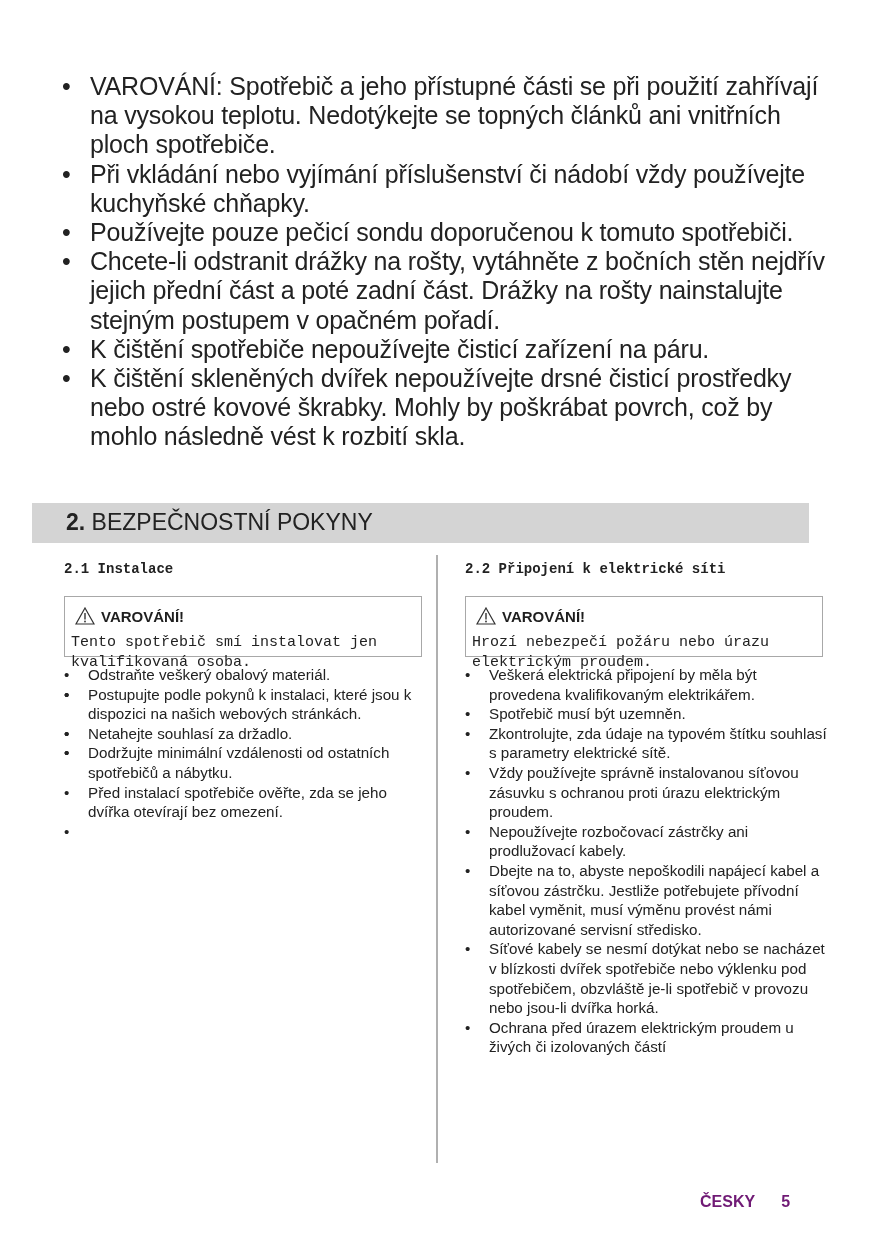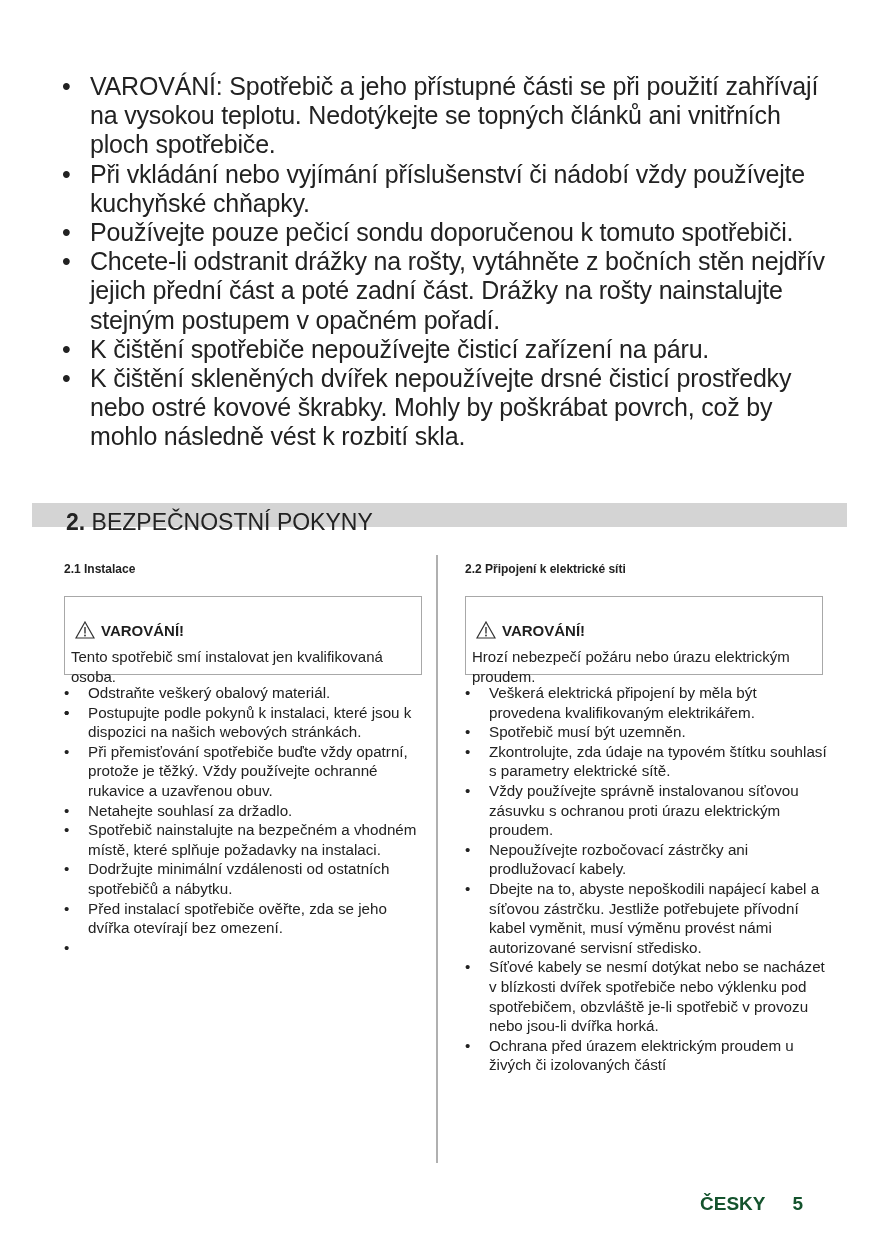--- a/index.html
+++ b/index.html
@@ -1,36 +1,36 @@
 <!DOCTYPE html>
 <html><head>
 <meta charset="utf-8">
 <style>
   html, body { margin: 0; padding: 0; background: #ffffff; }
   body { width: 874px; height: 1240px; position: relative; overflow: hidden; color: #1e1e1e; }
   .top-list { position: absolute; left: 60px; top: 72px; width: 770px; margin: 0; padding: 0; list-style: none;
     font-family: "Liberation Sans", sans-serif; font-size: 25px; line-height: 29.2px; letter-spacing: -0.2px; color: #222; }
   .top-list li { position: relative; padding-left: 30px; }
   .top-list li .bullet { position: absolute; left: 2px; top: 0; }
-  .section-bar { position: absolute; left: 32px; top: 503px; width: 777px; height: 24px; background: #d4d4d4; padding-left: 38px; }
+  .section-bar { position: absolute; left: 32px; top: 503px; width: 777px; height: 40px; background: #d4d4d4; }
   .section-title { position: absolute; left: 34px; top: 6px; font-family: "Liberation Sans", sans-serif; font-size: 23px; color: #222; white-space: nowrap; }
   .section-title .num { font-weight: bold; }
   .col { position: absolute; top: 556px; font-family: "Liberation Sans", sans-serif; }
   .col-left { left: 64px; width: 364px; }
   .col-right { left: 465px; width: 364px; }
   .divider { position: absolute; left: 436px; top: 555px; width: 2px; height: 608px; background: #b0b0b0; }
-  .sub-heading { font-size: 12px; font-weight: bold; color: #222; height: 40px; line-height: 26px; }
-  .warn-box { border: 1.5px solid #a8a8a8; width: 358px; padding: 22px 0 4px 6px; box-sizing: border-box; height: 79px; }
+  .sub-heading { font-size: 14px; font-weight: bold; color: #222; height: 40px; line-height: 26px; font-family: Liberation Mono, monospace; }
+  .warn-box { border: 1.5px solid #a8a8a8; width: 358px; padding: 8px 0 4px 6px; box-sizing: border-box; height: 61px; }
   .warn-head { font-size: 15px; font-weight: bold; display: flex; align-items: center; height: 22px; margin-left: 4px; }
   .warn-head svg { margin-right: 6px; }
-  .warn-text { font-size: 15px; line-height: 20px; margin-top: 6px; color: #222; }
+  .warn-text { font-size: 15px; line-height: 20px; margin-top: 6px; color: #222; font-family: Liberation Mono, monospace; }
   .small-list { list-style: none; margin: 8px 0 0 0; padding: 0; font-size: 15.2px; line-height: 19.6px; color: #222; }
   .small-list li { position: relative; padding-left: 24px; }
   .small-list li .bullet { position: absolute; left: 0; top: 0; }
-  .footer { position: absolute; top: 1193px; left: 700px; font-family: "Liberation Sans", sans-serif; font-weight: bold; font-size: 19px; color: #14532d; white-space: nowrap; }
+  .footer { position: absolute; top: 1193px; left: 700px; font-family: "Liberation Sans", sans-serif; font-weight: bold; font-size: 16px; color: #701a75; white-space: nowrap; }
   .footer .page-num { margin-left: 22px; }
 </style>
 </head>
 <body>
 
 <ul class="top-list">
   <li><span class="bullet">•</span><span>VAROVÁNÍ: Spotřebič a jeho přístupné části se při použití zahřívají na vysokou teplotu. Nedotýkejte se topných článků ani vnitřních ploch spotřebiče.</span></li>
   <li><span class="bullet">•</span><span>Při vkládání nebo vyjímání příslušenství či nádobí vždy používejte kuchyňské chňapky.</span></li>
   <li><span class="bullet">•</span><span>Používejte pouze pečicí sondu doporučenou k tomuto spotřebiči.</span></li>
   <li><span class="bullet">•</span><span>Chcete-li odstranit drážky na rošty, vytáhněte z bočních stěn nejdřív jejich přední část a poté zadní část. Drážky na rošty nainstalujte stejným postupem v opačném pořadí.</span></li>
@@ -57,23 +57,23 @@
         <circle cx="10" cy="14.5" r="0.9" fill="#333"></circle>
       </svg>
       <span>VAROVÁNÍ!</span>
     </div>
     <div class="warn-text">Tento spotřebič smí instalovat jen kvalifikovaná osoba.</div>
   </div>
   <ul class="small-list">
     <li><span class="bullet">•</span><span>Odstraňte veškerý obalový materiál.</span></li>
     <li><span class="bullet">•</span></li>
     <li><span class="bullet">•</span><span>Postupujte podle pokynů k instalaci, které jsou k dispozici na našich webových stránkách.</span></li>
-    <li><span class="bullet">•</span><span>Při přemisťování spotřebiče buďte vždy opatrní, protože je těžký. Vždy používejte ochranné rukavice a uzavřenou obuv.</span></li>
+    <li><span class="bullet">•</span></li>
     <li><span class="bullet">•</span><span>Netahejte souhlasí za držadlo.</span></li>
-    <li><span class="bullet">•</span><span>Spotřebič nainstalujte na bezpečném a vhodném místě, které splňuje požadavky na instalaci.</span></li>
+    <li><span class="bullet">•</span></li>
     <li><span class="bullet">•</span><span>Dodržujte minimální vzdálenosti od ostatních spotřebičů a nábytku.</span></li>
     <li><span class="bullet">•</span><span>Před instalací spotřebiče ověřte, zda se jeho dvířka otevírají bez omezení.</span></li>
     <li><span class="bullet">•</span></li>
   </ul>
 </div>
 
 <div class="col col-right">
   <div class="sub-heading">2.2 Připojení k elektrické síti</div>
   <div class="warn-box">
     <div class="warn-head">

